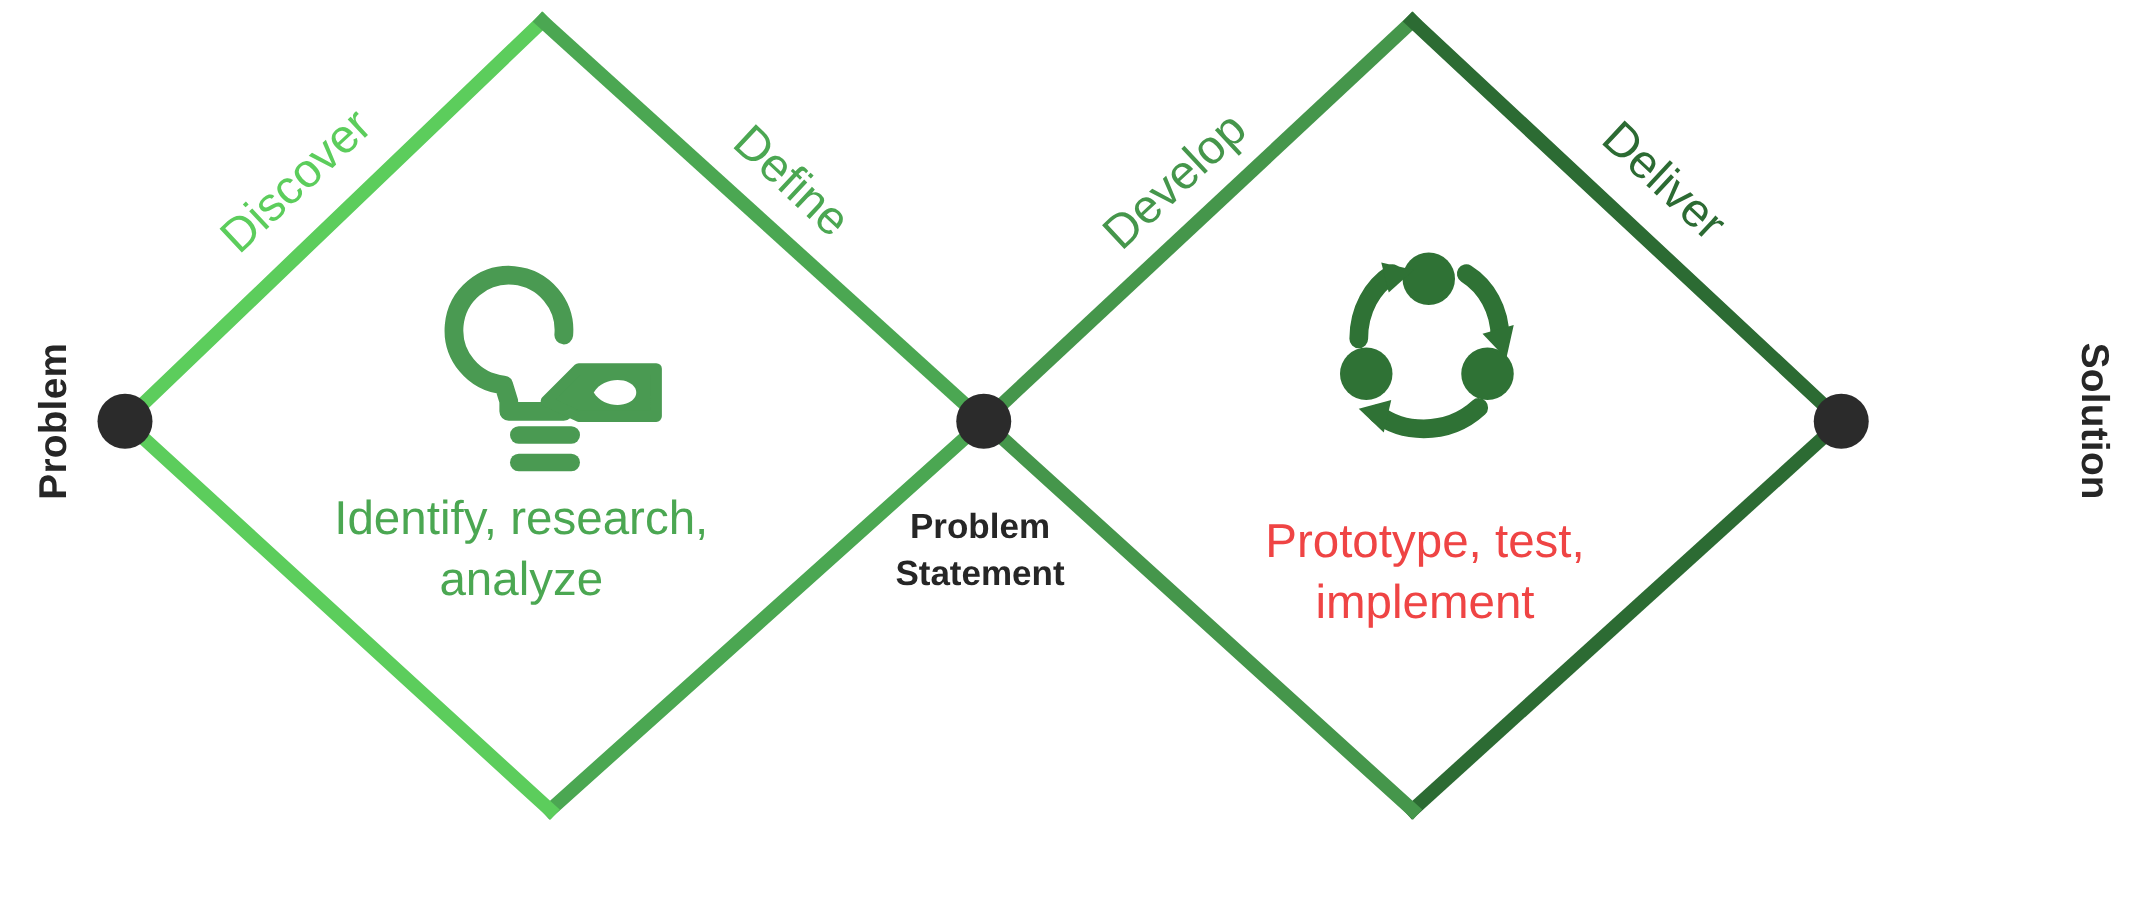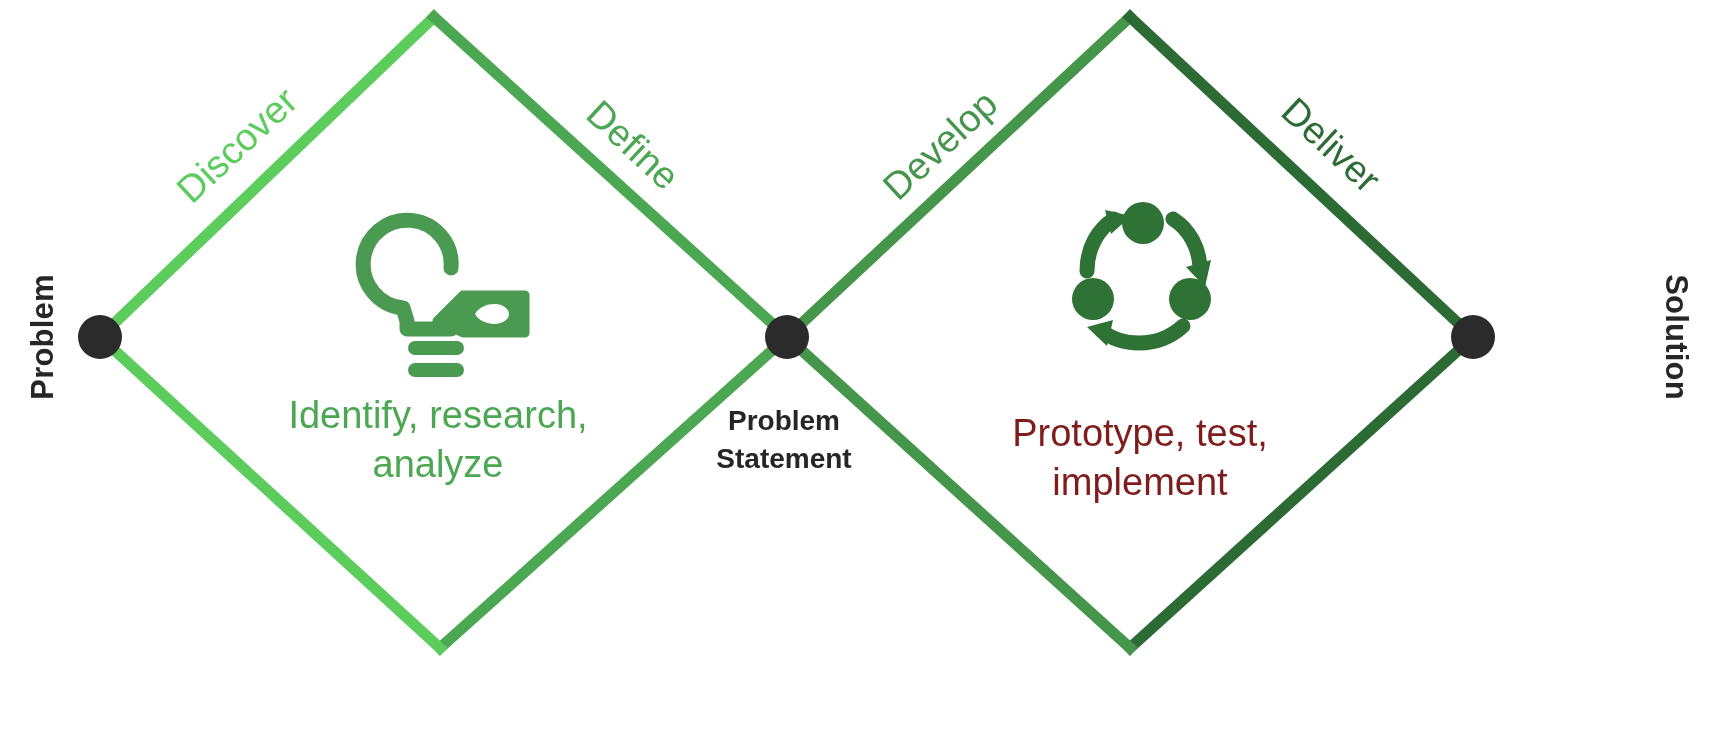--- a/index.html
+++ b/index.html
@@ -76,21 +76,21 @@
   }
   .body-text {
     position: absolute;
     font-size: 38px;
     font-weight: 400;
     line-height: 1.28;
     text-align: center;
     white-space: pre-line;
   }
   #text-left {
-    left: 438px; top: 440px;
+    left: 417px; top: 440px;
     width: 460px;
     transform: translate(-50%, -50%);
   }
   #text-right {
     left: 1140px; top: 458px;
     width: 420px;
     transform: translate(-50%, -50%);
   }
   #text-center {
     position: absolute;
@@ -183,19 +183,19 @@
 
   <div class="phase-label" id="phase-define" style="color:#4ba752">Define</div>
 
   <div class="phase-label" id="phase-develop" style="color:#45964b">Develop</div>
 
   <div class="phase-label" id="phase-deliver" style="color:#2c6b33">Deliver</div>
 
   <div class="body-text" id="text-left" style="color:#4ba752">Identify, research,
 analyze</div>
 
-  <div class="body-text" id="text-right" style="color:#7f1d1d">Prototype, test,
+  <div class="body-text" id="text-right" style="color:#ef4444">Prototype, test,
 implement</div>
 
   <div id="text-center">Problem
 Statement</div>
 
 </div>
 
 </body></html>

